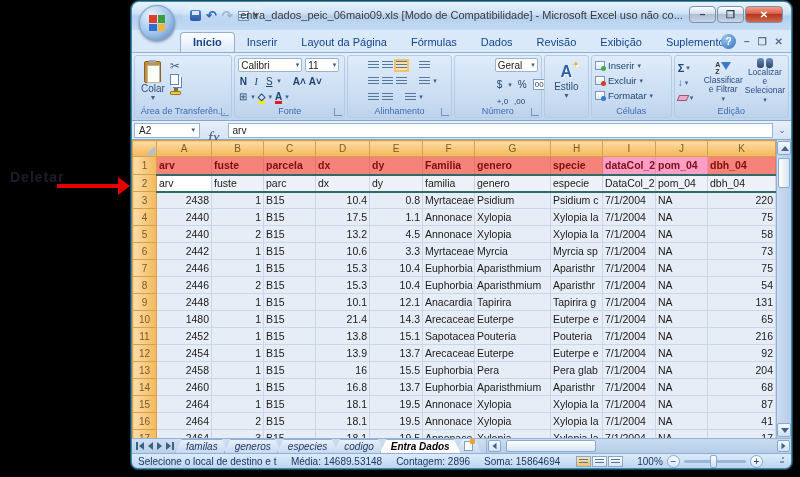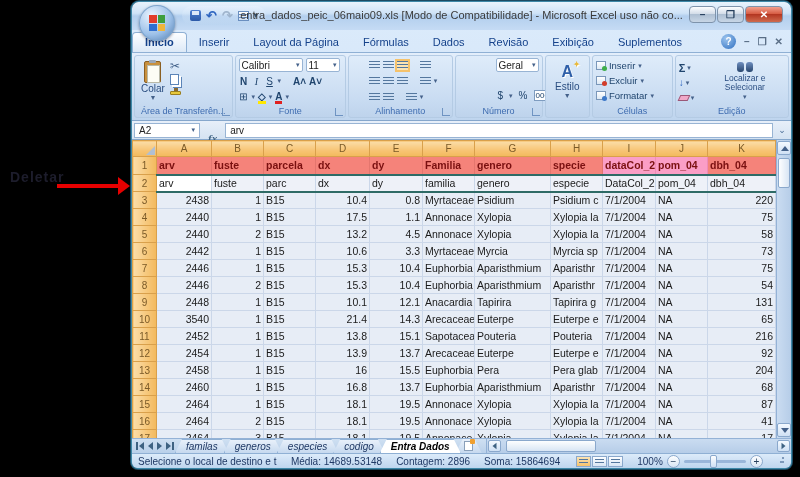--- a/index.html
+++ b/index.html
@@ -27,21 +27,21 @@
   .i-redo { color:#9fb4cc; font-size:13px; line-height:11px; font-weight:bold; }
   .i-table { width:11px; height:10px; border:1px solid #6a8fc0; background:linear-gradient(#fff,#cfe0f4); position:relative; }
   .i-table::before { content:""; position:absolute; left:0; top:2px; width:9px; height:1px; background:#6a8fc0; box-shadow:0 3px 0 #6a8fc0; }
   .qat-drop { font-size:8px; color:#34506e; }
   .title-text { position:absolute; left:0; right:0; top:7px; text-align:center; font-size:11px; color:#3a3a3a; white-space:nowrap; }
   .winbtns { position:absolute; right:8px; top:4px; display:flex; gap:1px; z-index:10; }
   .wbtn { width:27px; height:17px; border:1px solid #7e93ab; border-radius:4px; background:linear-gradient(#fdfeff,#cfd9e6 50%,#aebfd2 50%,#c8d6e6); color:#27405e; font-size:10px; line-height:15px; text-align:center; font-weight:bold; }
   .wbtn.close { background:linear-gradient(#f2a08e,#d4563c 50%,#b33722 50%,#cf6a4e); color:#fff; width:38px; }
 
   
-  .tabrow { position:absolute; left:0; top:28px; width:100%; height:22px; display:flex; align-items:flex-end; }
+  .tabrow { position:absolute; left:0; top:28px; width:100%; height:22px; display:flex; align-items:flex-end; padding-left:48px; }
   .rtab { position:relative; padding:3px 12px 4px; font-size:11px; color:#15428b; border-radius:4px 4px 0 0; cursor:default; }
   .rtab.active { background:linear-gradient(#fdfeff,#dce9f7); border:1px solid #8fb0d4; border-bottom:none; color:#15428b; font-weight:bold; }
   .tabrow-right { position:absolute; right:8px; top:32px; display:flex; align-items:center; gap:8px; }
   .help-btn { width:15px; height:15px; border-radius:50%; background:radial-gradient(circle at 35% 30%, #9cc4ee, #2f6fc0); color:#fff; font-size:10px; font-weight:bold; text-align:center; line-height:15px; }
   .docbtn { color:#5a6e86; font-size:10px; font-weight:bold; line-height:12px; }
 
   
   .ribbon { position:absolute; left:0; top:50px; width:100%; height:69px; background:linear-gradient(#e3eefb,#cbdef4 60%,#bfd5ee); border-top:1px solid #8fb0d4; border-bottom:1px solid #86a7cc; display:flex; gap:2px; padding:2px 2px 1px; }
   .rgroup { position:relative; height:63px; border:1px solid #b4cbe4; border-radius:3px; background:linear-gradient(#dfecfa,#c9dcf2 70%,#bed3ec); padding:2px 3px 13px; }
   .glabel { position:absolute; left:0; right:0; bottom:1px; text-align:center; font-size:9px; color:#3e6cb0; white-space:nowrap; overflow:hidden; }
@@ -70,21 +70,21 @@
   .colorbar::after { content:""; position:absolute; left:0; right:0; bottom:-2px; height:3px; }
   .cb-yellow::after { background:#ffe800; } .cb-red::after { background:#e02020; }
 
   
   .g-align { width:106px; display:flex; flex-direction:column; gap:2px;padding-left:20px; }
   .alines { display:inline-block; width:11px; height:9px; background:repeating-linear-gradient(#54779e 0 1px, transparent 1px 3px); }
   .alines.sel { outline:2px solid #f5c26b; background-color:#fbe3b3; }
   .agap { width:6px; }
 
   
-  .g-num { width:88px; display:flex; flex-direction:column; gap:18px;padding-left:40px; }
+  .g-num { width:88px; display:flex; flex-direction:column; gap:7px;padding-left:40px; }
   .numrow { display:flex; align-items:center; gap:6px; font-size:10px; color:#20456e; height:15px; padding-left:2px; }
   .mono-000 { border:1px solid #7e9cc0; font-size:8px; padding:0 1px; background:#fff; }
 
   
   .g-style { width:46px; }
   .i-styleA { font-size:16px; font-weight:bold; color:#2f5fa8; text-shadow:1px 1px 0 #fff; position:relative; }
   .i-styleA::after { content:"✦"; position:absolute; right:-7px; top:-3px; font-size:8px; color:#e8b93c; }
 
   
   .g-cells { width:82px; display:flex; flex-direction:column; gap:2px; padding-top:3px; }
@@ -105,21 +105,21 @@
   .i-az i { position:absolute; left:0; font-style:normal; font-size:7px; font-weight:bold; color:#333; }
   .i-az i:nth-child(2) { top:7px; }
   .i-az::after { content:""; position:absolute; right:0; top:2px; border-left:5px solid transparent; border-right:5px solid transparent; border-top:8px solid #3c78c8; }
   .i-binoc { width:16px; height:10px; margin-bottom:2px; position:relative; }
   .i-binoc::before, .i-binoc::after { content:""; position:absolute; top:0; width:7px; height:10px; background:linear-gradient(#6f8fc0,#28466e); border-radius:3px; }
   .i-binoc::before { left:0; } .i-binoc::after { right:0; }
 
   
   .fbar { position:absolute; left:0; top:119px; width:100%; height:19px; background:linear-gradient(#e7eff9,#d5e3f2); display:flex; align-items:center; padding:0 2px; gap:2px; border-bottom:1px solid #86a7cc; }
   .namebox { width:66px; height:15px; background:#fff; border:1px solid #98b4d4; font-size:10px; color:#222; padding:0 4px; display:flex; align-items:center; justify-content:space-between; }
-  .fx { font-style:italic; font-family:"Liberation Serif",serif; font-weight:bold; color:#3e6282; font-size:11px; padding:0 6px;margin-top:16px; }
+  .fx { font-style:italic; font-family:"Liberation Serif",serif; font-weight:normal; color:#3e6282; font-size:16px; padding:0 6px;margin-top:16px; }
   .fvalue { flex:1; height:15px; background:#fff; border:1px solid #98b4d4; font-size:10px; color:#222; padding:0 4px; line-height:14px; }
   .fchev { width:14px; text-align:center; color:#4a6d96; font-size:9px; }
 
   
   .gridwrap { position:absolute; left:0; top:138px; width:100%; height:298px; background:#e7edf6; display:flex; overflow:hidden; }
   table.sheet { border-collapse:collapse; table-layout:fixed; width:643px; align-self:flex-start; }
   .sheet th, .sheet td { overflow:hidden; white-space:nowrap; font-size:10.5px; font-weight:normal; padding:0 2px; height:17px; }
   .sheet thead th { height:16px; background:linear-gradient(#fbdda8,#f7c474 60%,#f3b95c); border:1px solid #d9a04b; color:#7a5a28; text-align:center; font-size:10px; }
   .sheet th.rowhead { background:linear-gradient(90deg,#fbdda8,#f3b95c); border:1px solid #d9a04b; color:#7a5a28; text-align:center; font-size:10px; }
   .sheet td { border:1px solid #cbd7e9; color:#1a1a1a; background:#e7edf6; }
@@ -357,20 +357,28 @@
               <span class="drop">▾</span>
             </div>
           <div class="esrow">
               <span class="i-filldown">↓</span>
               <span class="drop">▾</span>
             </div>
           <div class="esrow">
               <span class="i-eraser"></span>
               <span class="drop">▾</span>
             </div>
+        </div>
+        <div class="editbig">
+          <span class="i-az">
+              <i>A</i>
+              <i>Z</i>
+            </span>
+          <span>Classificar e Filtrar</span>
+            <span class="drop">▾</span>
         </div>
         <div class="editbig">
           <span class="i-binoc"></span>
           <span>Localizar e Selecionar</span>
             <span class="drop">▾</span>
         </div>
         <div class="glabel">Edição</div>
       </div>
     </div>
 
@@ -538,21 +546,21 @@
               <td class="ar">12.1</td>
               <td>Anacardia</td>
               <td>Tapirira</td>
               <td>Tapirira g</td>
               <td>7/1/2004</td>
               <td>NA</td>
               <td class="ar">131</td>
             </tr>
             <tr class="r-data">
               <th class="rowhead">10</th>
-              <td class="ar">3540</td>
+              <td class="ar">1480</td>
               <td class="ar">1</td>
               <td>B15</td>
               <td class="ar">21.4</td>
               <td class="ar">14.3</td>
               <td>Arecaceae</td>
               <td>Euterpe</td>
               <td>Euterpe e</td>
               <td>7/1/2004</td>
               <td>NA</td>
               <td class="ar">65</td>

